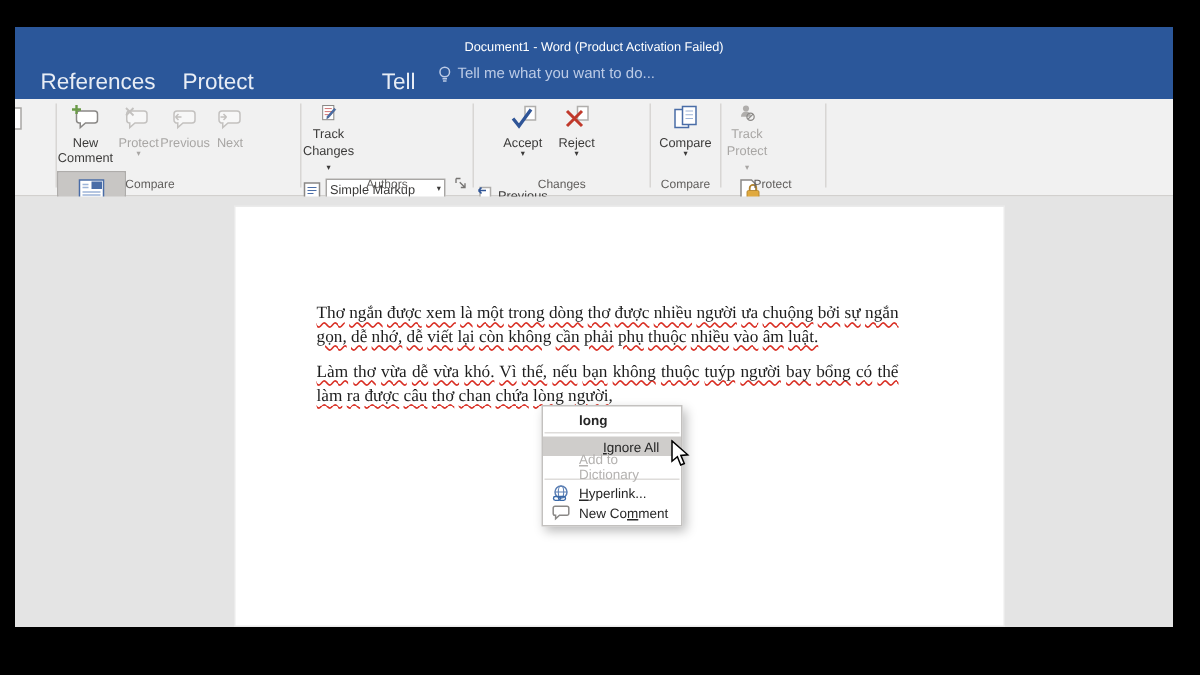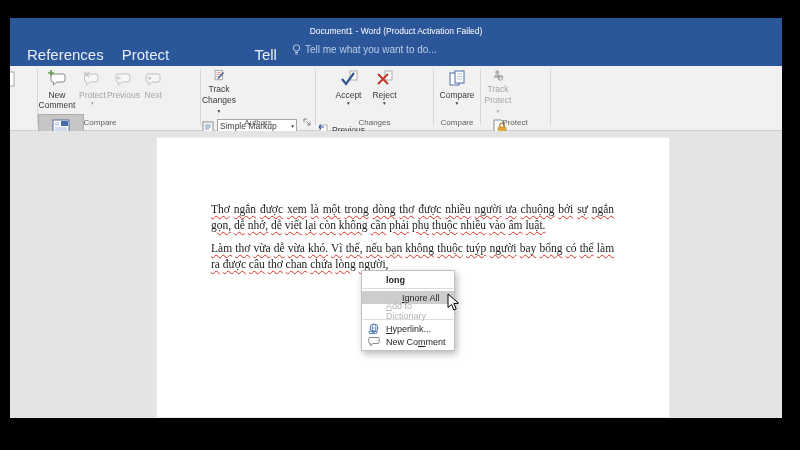--- a/index.html
+++ b/index.html
@@ -30,21 +30,21 @@
   .pressed{background:#c8c6c4;outline:1px solid #aeacaa;}
   .smallrow{display:flex;align-items:flex-end;gap:3px;height:14px;font-size:8.5px;color:#3b3a39;}
   .combo{display:inline-flex;align-items:center;justify-content:space-between;background:#fff;
     border:1px solid #a8a6a4;height:12px;width:74px;font-size:8.5px;color:#3b3a39;padding:0 2px;}
   .launcher{position:absolute;right:3px;bottom:3px;}
   
   .docarea{position:absolute;left:0;top:113px;width:100%;height:287px;background:#e4e4e4;overflow:hidden;}
   .page{position:absolute;left:146px;top:6px;width:514px;height:281px;background:#fff;
     border:1px solid rgba(0,0,0,0.08);box-sizing:border-box;overflow:hidden;
     padding:64px 55px 0 54px;}
-  .page p{margin:0 0 8px 0;font-family:"Liberation Serif",serif;font-size:11.5px;line-height:15.5px;
+  .page p{margin:0 15px 8px 0;font-family:"Liberation Serif",serif;font-size:11.5px;line-height:15.5px;
     color:#1d1d1d;text-align:justify;}
   .sq{text-decoration-line:underline;text-decoration-style:wavy;text-decoration-color:#d93025;
     text-decoration-thickness:1px;text-underline-offset:2px;}
   
   .ctxmenu{position:absolute;left:351px;top:252px;width:92px;background:#fff;
     border:1px solid #c3c1bf;box-shadow:2px 3px 7px rgba(0,0,0,.28);padding:2px 0;z-index:5;}
   .mi{display:flex;align-items:center;height:13px;font-size:9px;color:#262626;
     padding-left:4px;position:relative;}
   .mi .micon{width:15px;display:inline-flex;justify-content:center;align-items:center;flex:0 0 15px;}
   .mi .mtext{padding-left:5px;}

